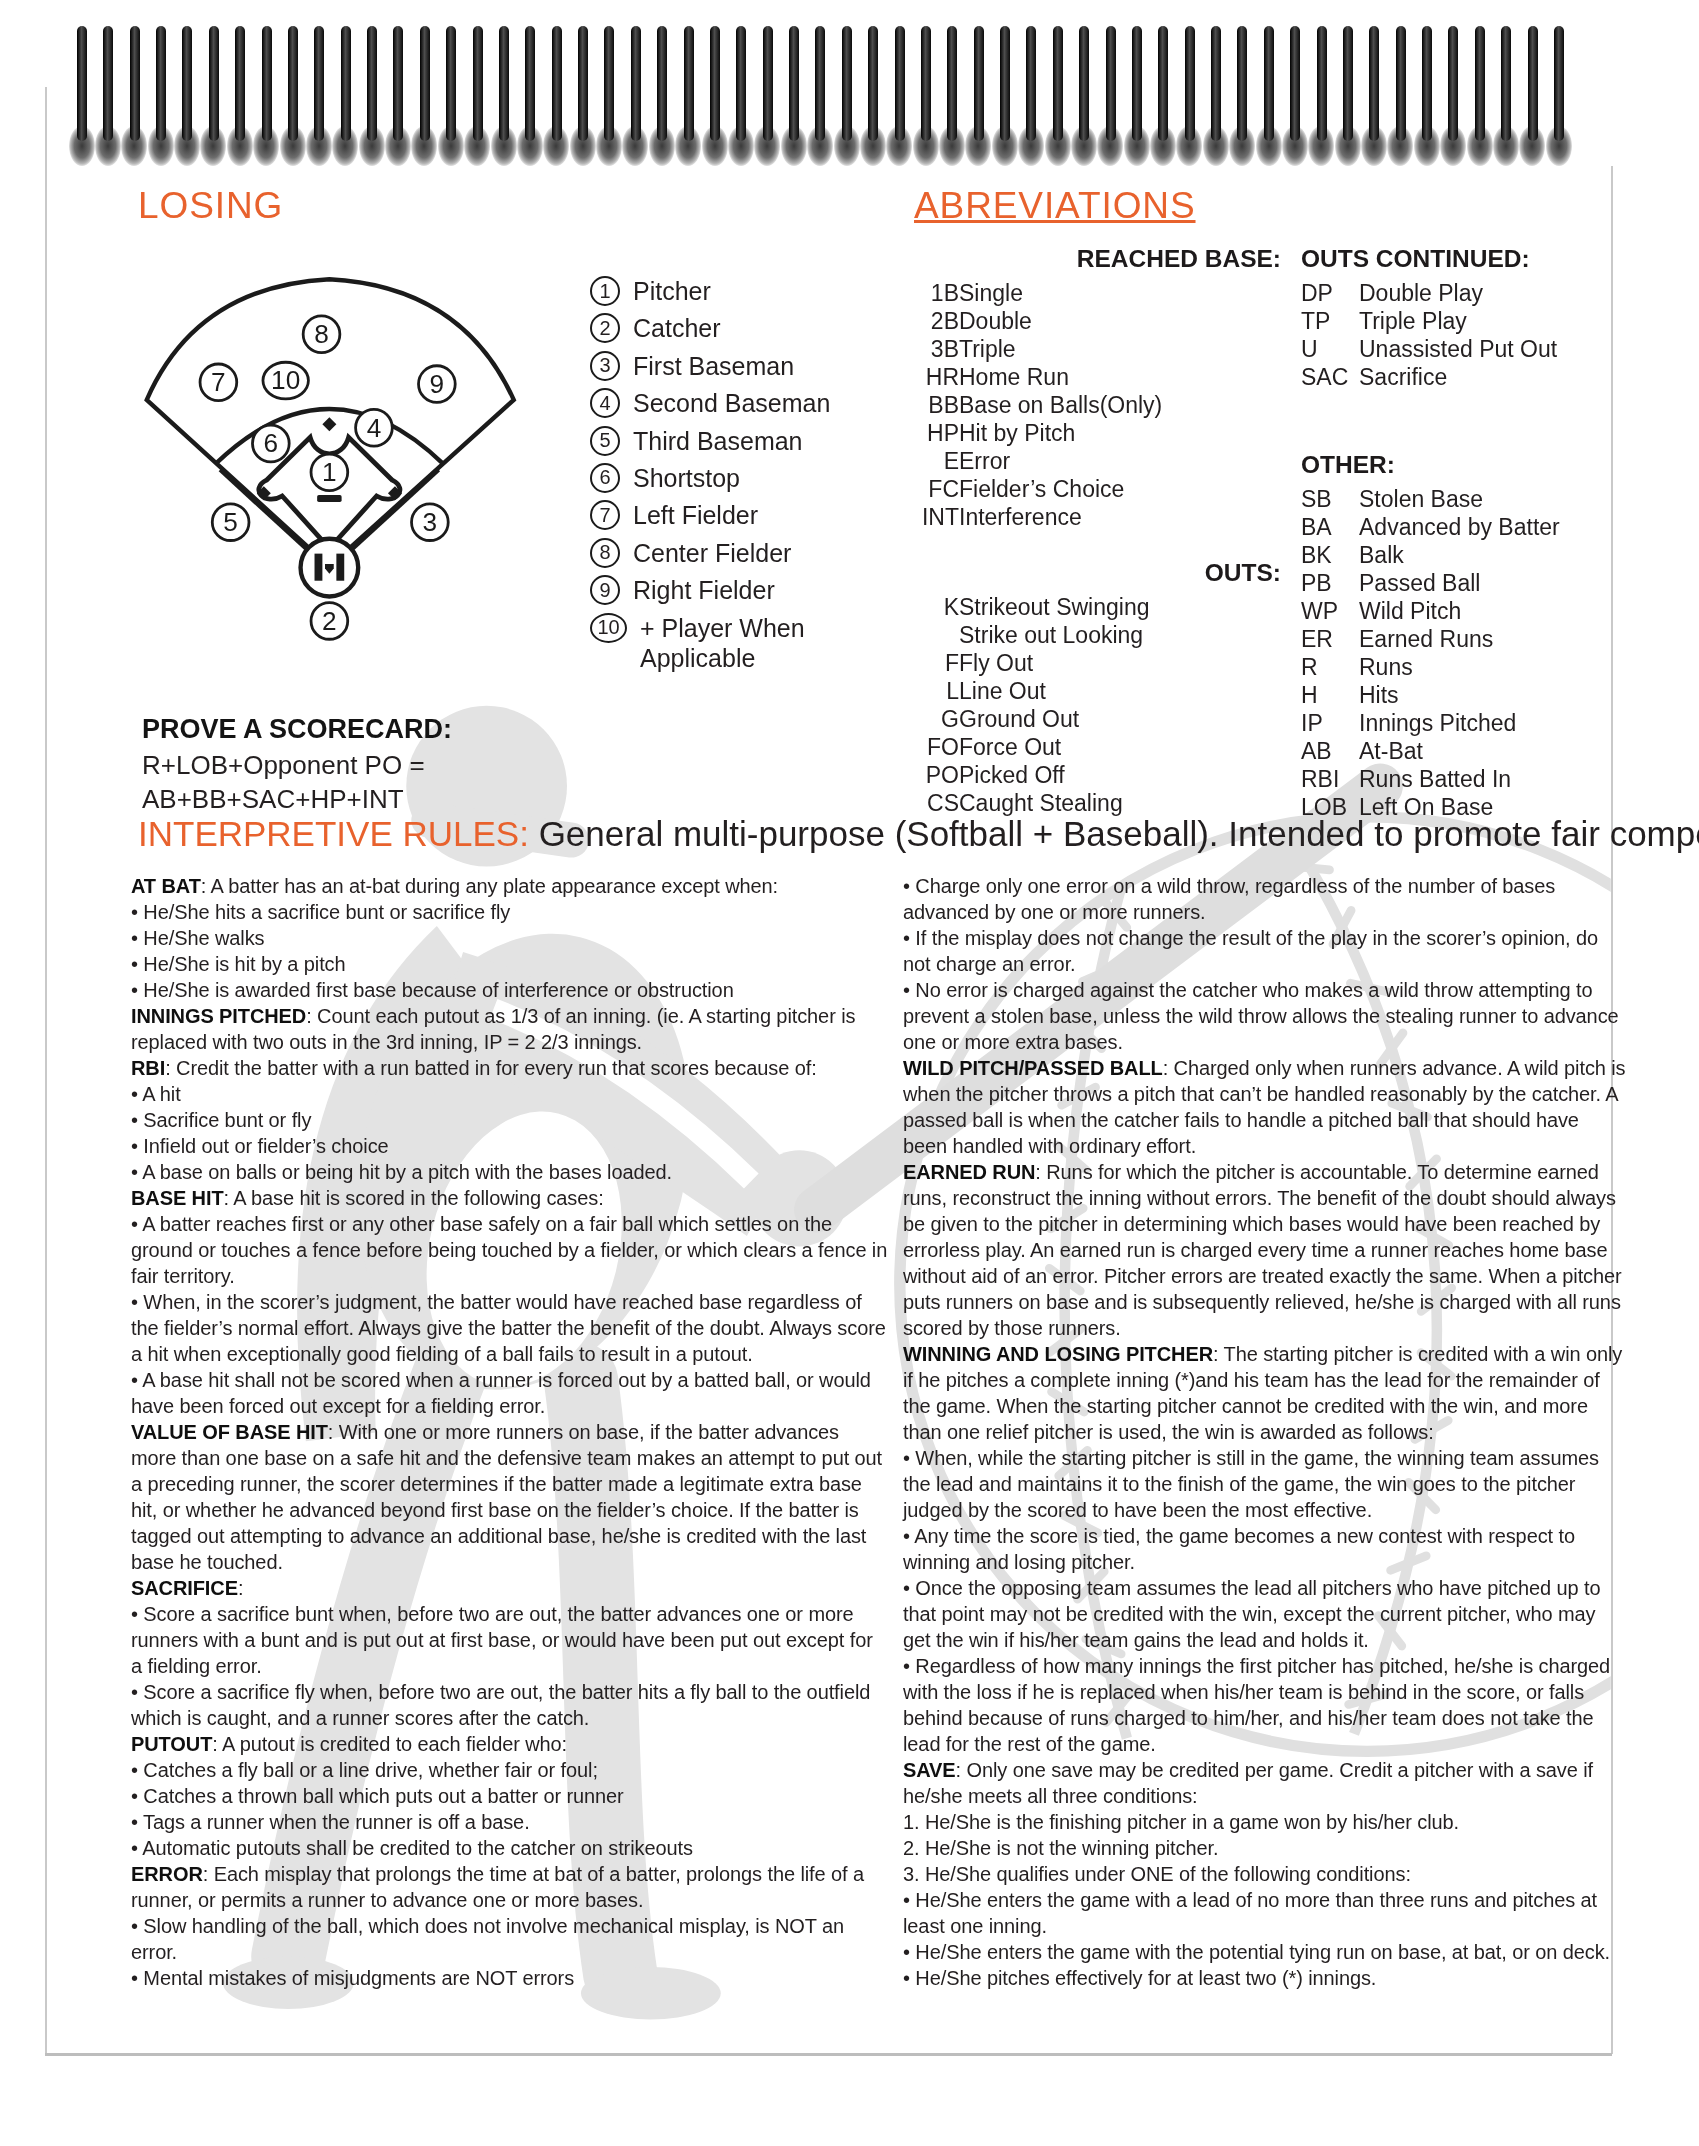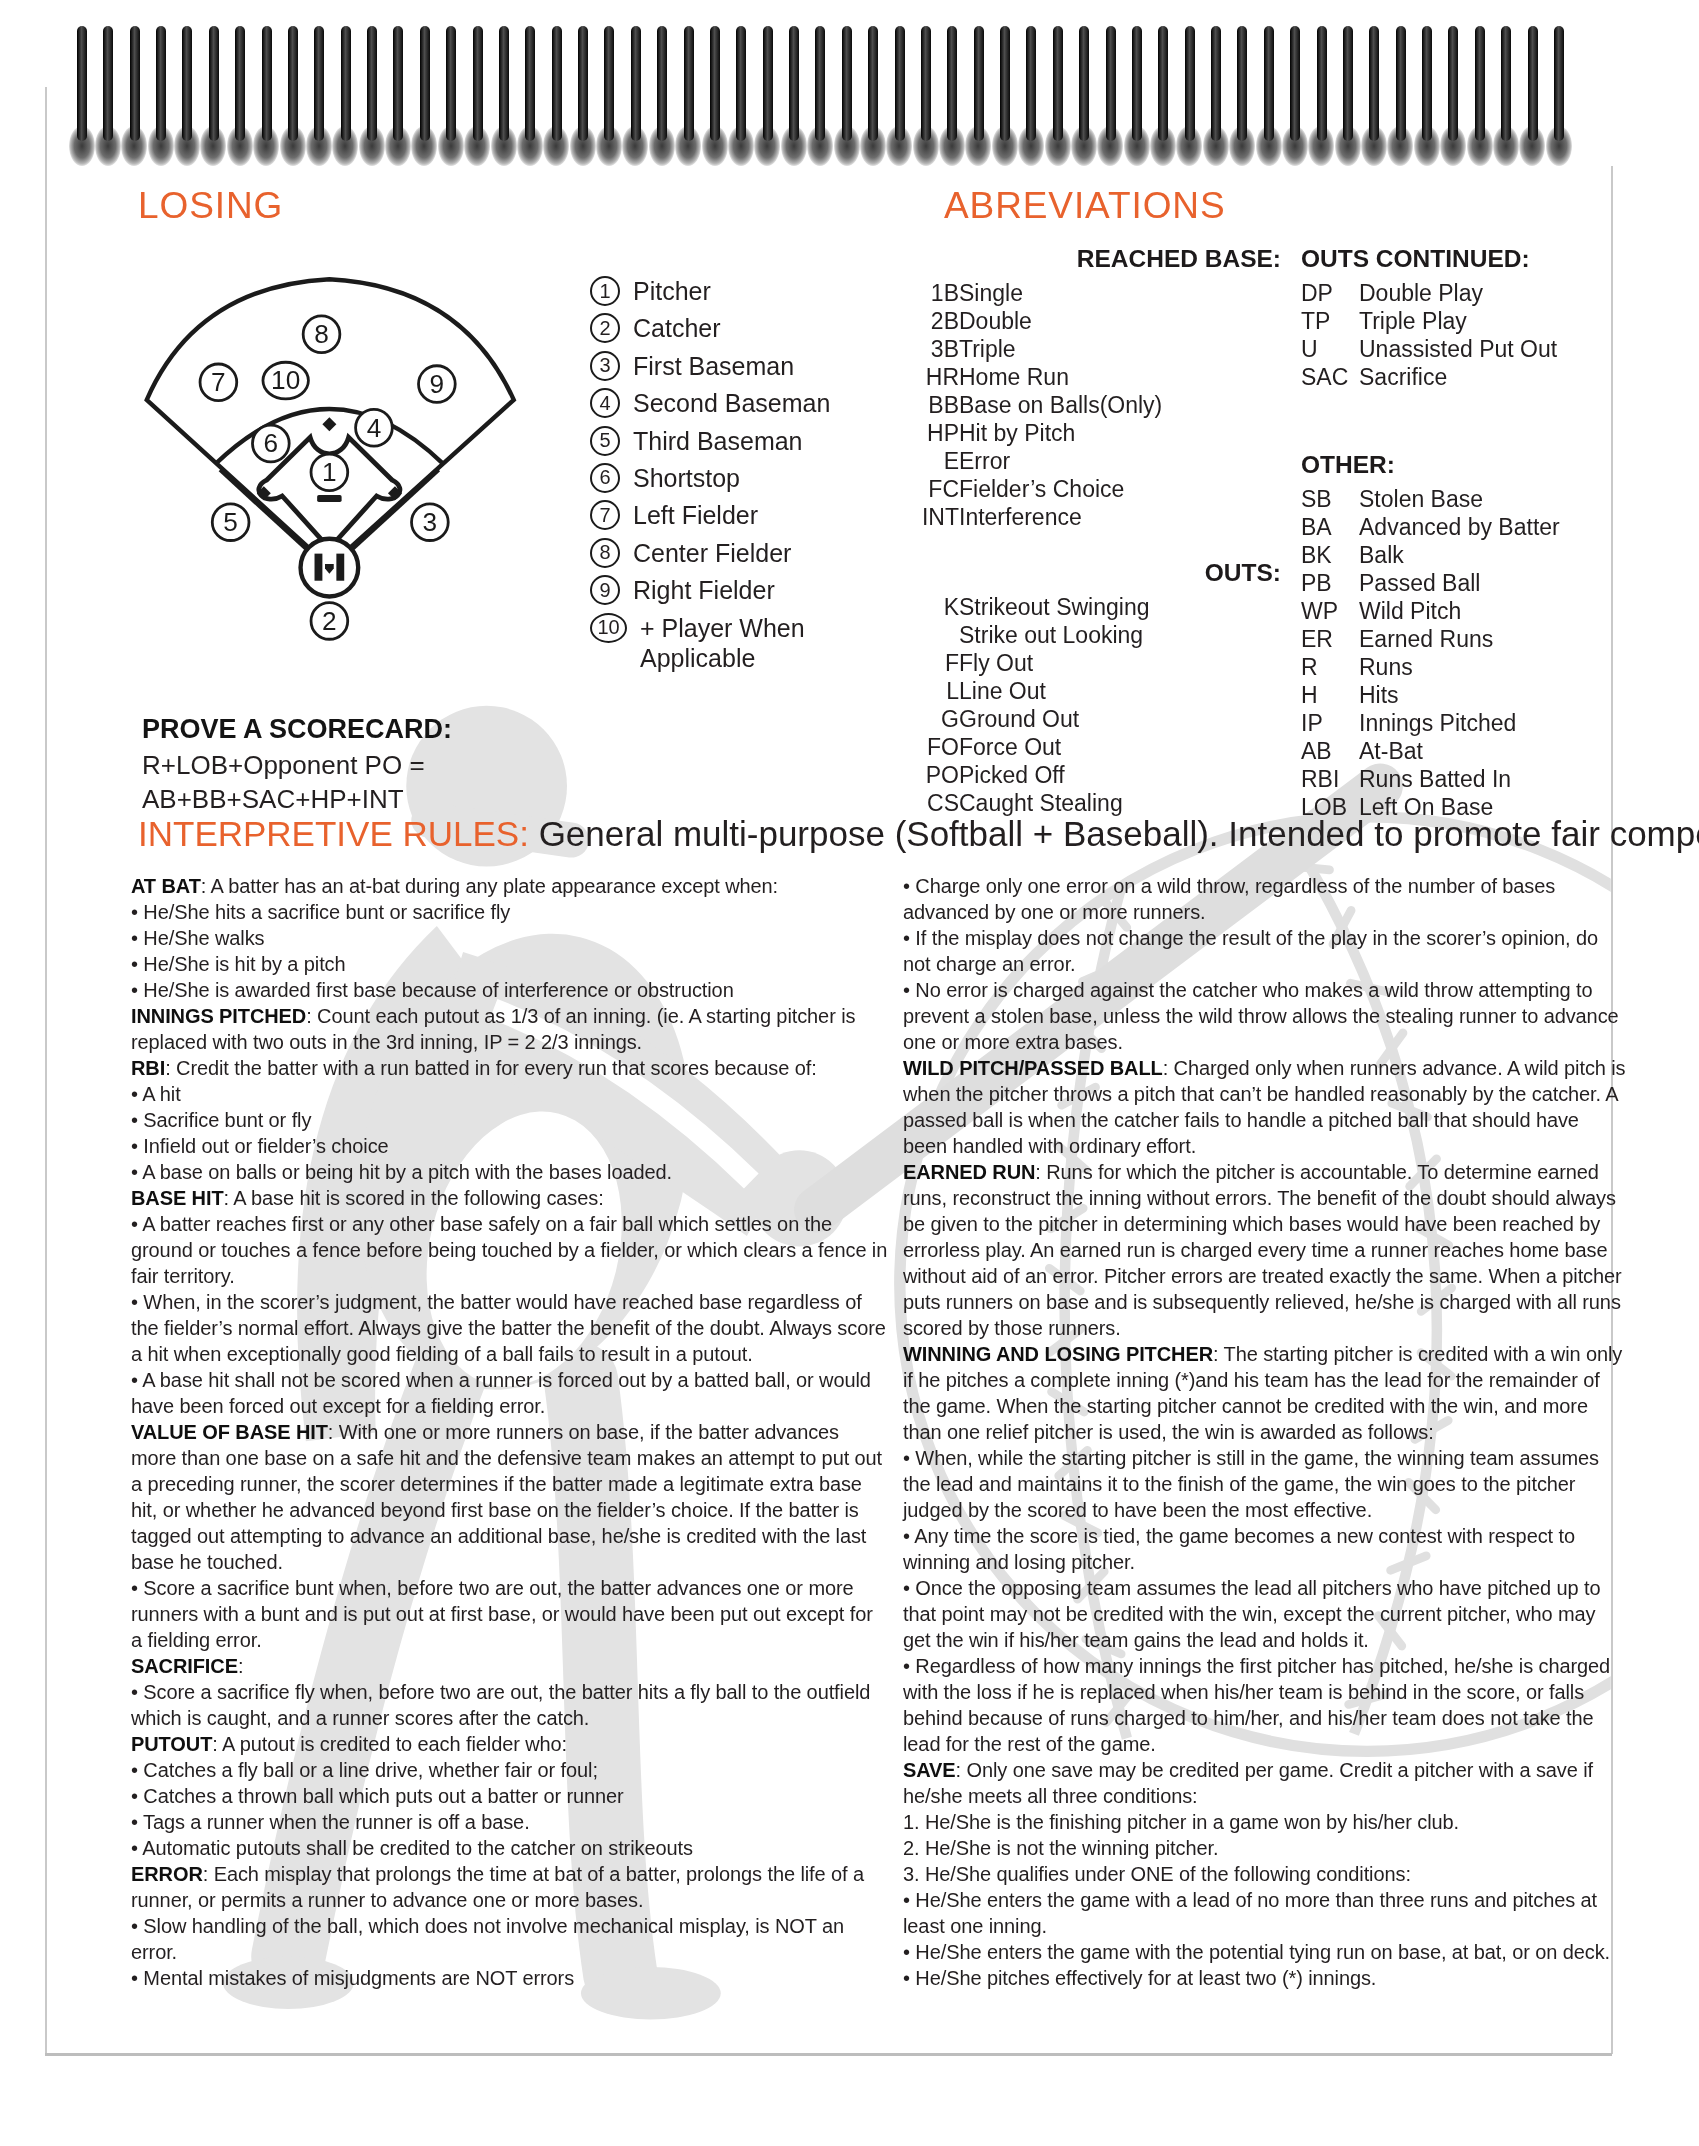--- a/index.html
+++ b/index.html
@@ -12,21 +12,21 @@
   #edge-left{left:45px;top:87px;width:1.7px;height:1967px;}
   #edge-right{left:1611px;top:166px;width:1.7px;height:1888px;}
   #edge-bottom{left:45px;top:2053px;width:1567px;height:2.6px;background:#bdbdbd;}
   #pins{position:absolute;left:0;top:0;z-index:5;}
   .pin{position:absolute;top:26px;width:9.6px;height:115px;border-radius:5.2px;
        background:linear-gradient(90deg,#000 0%,#4d4d4d 45%,#0a0a0a 100%);z-index:2;}
   .pin-glow{position:absolute;top:126px;width:26px;height:40px;border-radius:50%;z-index:1;
        background:radial-gradient(ellipse at center,#3a3a3a 0%,#6d6d6d 42%,#b5b5b5 62%,rgba(255,255,255,0) 76%);}
   .sect{position:absolute;margin:0;font-size:37px;font-weight:400;letter-spacing:0.9px;z-index:2;}
   #scoring-title{left:138px;top:185px;}
-  #abbr-title{left:944px;top:185px;}
+  #abbr-title{left:914px;top:185px;text-decoration:underline;}
   #diagram{position:absolute;left:138px;top:260px;z-index:2;}
   #legend{position:absolute;left:590px;top:276px;z-index:2;}
   .legend-row{display:flex;align-items:flex-start;margin-bottom:7.4px;}
   .lcirc{flex:0 0 auto;width:30px;height:30px;box-sizing:border-box;border:2.2px solid #1b1b1b;border-radius:50%;
          display:flex;align-items:center;justify-content:center;font-size:20px;}
   .legend-row:last-child .lcirc{width:37px;}
   .llabel{margin-left:13px;font-size:25px;line-height:30px;width:223px;}
   .abbr-col{position:absolute;top:245px;width:376px;z-index:2;}
   #abbr-col-1{left:905px;text-align:right;}
   #abbr-col-2{left:1301px;width:314px;}
@@ -484,22 +484,22 @@
     <p class="ritem"><b>RBI</b>: Credit the batter with a run batted in for every run that scores because of:</p>
     <p class="ritem">• A hit</p>
     <p class="ritem">• Sacrifice bunt or fly</p>
     <p class="ritem">• Infield out or fielder’s choice</p>
     <p class="ritem">• A base on balls or being hit by a pitch with the bases loaded.</p>
     <p class="ritem"><b>BASE HIT</b>: A base hit is scored in the following cases:</p>
     <p class="ritem">• A batter reaches first or any other base safely on a fair ball which settles on the ground or touches a fence before being touched by a fielder, or which clears a fence in fair territory.</p>
     <p class="ritem">• When, in the scorer’s judgment, the batter would have reached base regardless of the fielder’s normal effort. Always give the batter the benefit of the doubt. Always score a hit when exceptionally good fielding of a ball fails to result in a putout.</p>
     <p class="ritem">• A base hit shall not be scored when a runner is forced out by a batted ball, or would have been forced out except for a fielding error.</p>
     <p class="ritem"><b>VALUE OF BASE HIT</b>: With one or more runners on base, if the batter advances more than one base on a safe hit and the defensive team makes an attempt to put out a preceding runner, the scorer determines if the batter made a legitimate extra base hit, or whether he advanced beyond first base on the fielder’s choice. If the batter is tagged out attempting to advance an additional base, he/she is credited with the last base he touched.</p>
+    <p class="ritem"><b>SACRIFICE</b>:</p>
     <p class="ritem">• Score a sacrifice bunt when, before two are out, the batter advances one or more runners with a bunt and is put out at first base, or would have been put out except for a fielding error.</p>
-    <p class="ritem"><b>SACRIFICE</b>:</p>
     <p class="ritem">• Score a sacrifice fly when, before two are out, the batter hits a fly ball to the outfield which is caught, and a runner scores after the catch.</p>
     <p class="ritem"><b>PUTOUT</b>: A putout is credited to each fielder who:</p>
     <p class="ritem">• Catches a fly ball or a line drive, whether fair or foul;</p>
     <p class="ritem">• Catches a thrown ball which puts out a batter or runner</p>
     <p class="ritem">• Tags a runner when the runner is off a base.</p>
     <p class="ritem">• Automatic putouts shall be credited to the catcher on strikeouts</p>
     <p class="ritem"><b>ERROR</b>: Each misplay that prolongs the time at bat of a batter, prolongs the life of a runner, or permits a runner to advance one or more bases.</p>
     <p class="ritem">• Slow handling of the ball, which does not involve mechanical misplay, is NOT an error.</p>
     <p class="ritem">• Mental mistakes of misjudgments are NOT errors</p>
   </div>

